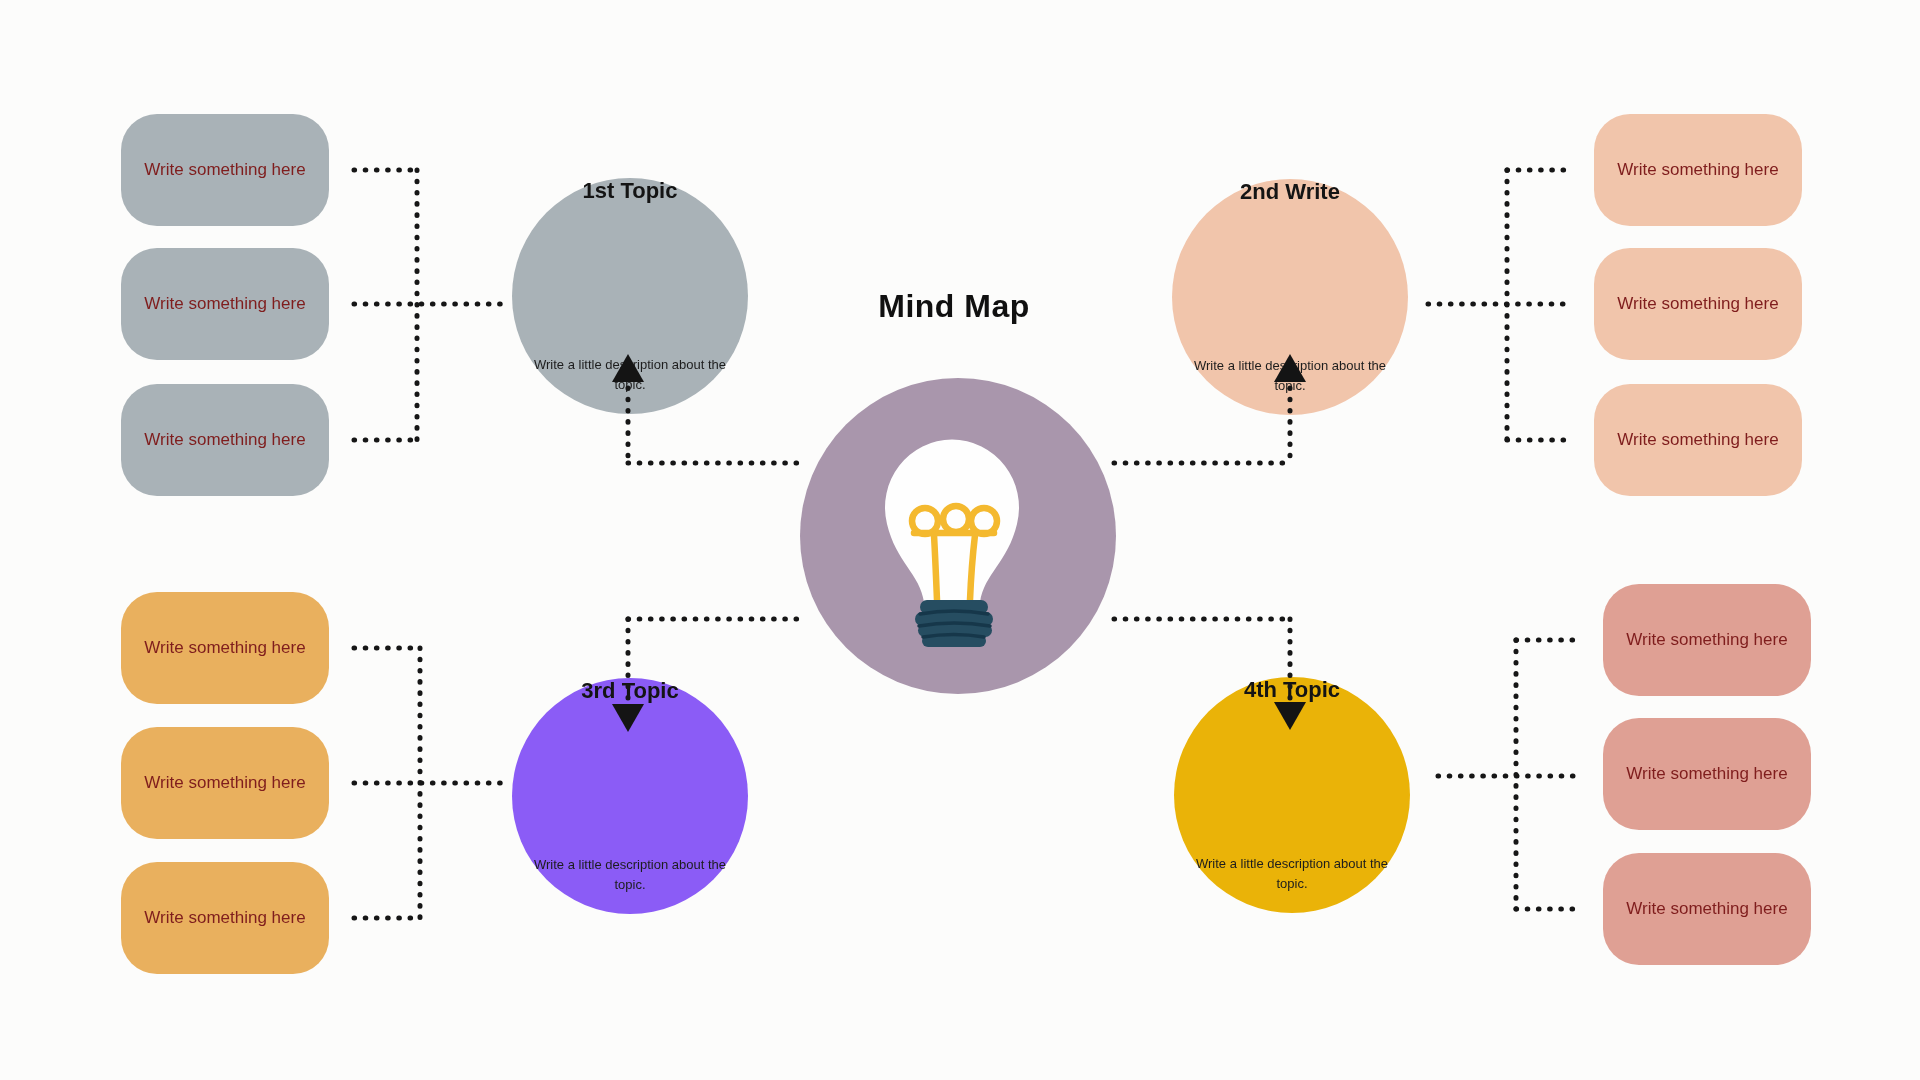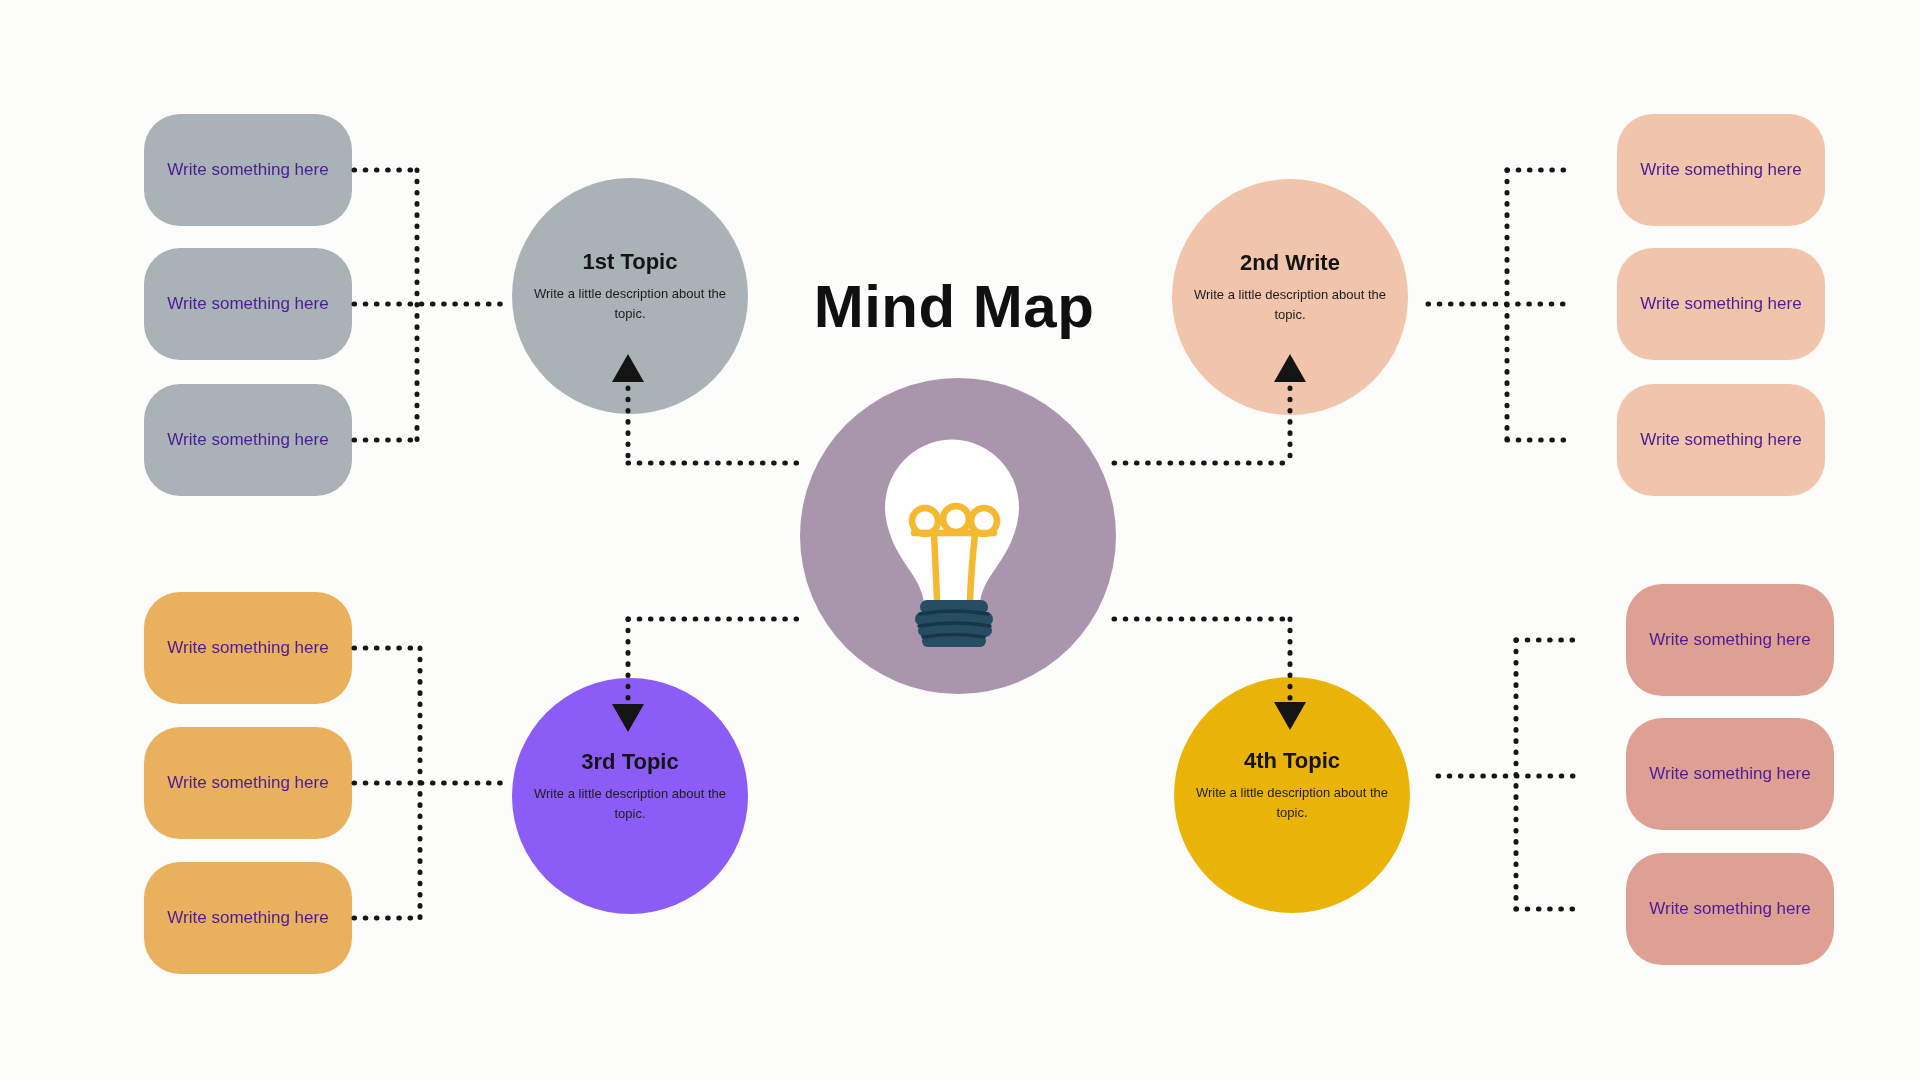--- a/index.html
+++ b/index.html
@@ -12,24 +12,24 @@
     position: relative;
     width: 1920px;
     height: 1080px;
     margin: 0 auto;
     background: #fcfcfb;
     overflow: hidden;
   }
   .page-title {
     position: absolute;
     left: 754px;
-    top: 272px;
+    top: 288px;
     width: 400px;
     text-align: center;
-    font-size: 60px;
+    font-size: 32px;
     font-weight: bold;
     letter-spacing: 0.5px;
     color: #101010;
     margin: 0;
   }
   .hub {
     position: absolute;
     left: 800px;
     top: 378px;
     width: 316px;
@@ -39,21 +39,21 @@
   }
   .hub svg { position: absolute; left: 72px; top: 46px; }
   .topic {
     position: absolute;
     width: 236px;
     height: 236px;
     border-radius: 50%;
     display: flex;
     flex-direction: column;
     align-items: center;
-    justify-content: center;
+    justify-content: space-between;
     text-align: center;
     padding-bottom: 20px;
     box-sizing: border-box;
   }
   .topic .topic-title {
     font-size: 22px;
     font-weight: bold;
     color: #141414;
     line-height: 1.2;
     margin-bottom: 9px;
@@ -71,22 +71,21 @@
   .branch {
     position: absolute;
     width: 208px;
     height: 112px;
     border-radius: 36px;
     display: flex;
     align-items: center;
     justify-content: center;
     text-align: center;
     font-size: 17px;
-    color: #4c1d95;
-    margin-left: 23px;
+    color: #7f1d1d;
   }
   .branch.g1 { background: #a9b2b7; }
   .branch.g2 { background: #f1c5ab; }
   .branch.g3 { background: #e9b05e; }
   .branch.g4 { background: #dfa094; }
   .connectors {
     position: absolute;
     left: 0; top: 0;
     pointer-events: none;
   }

